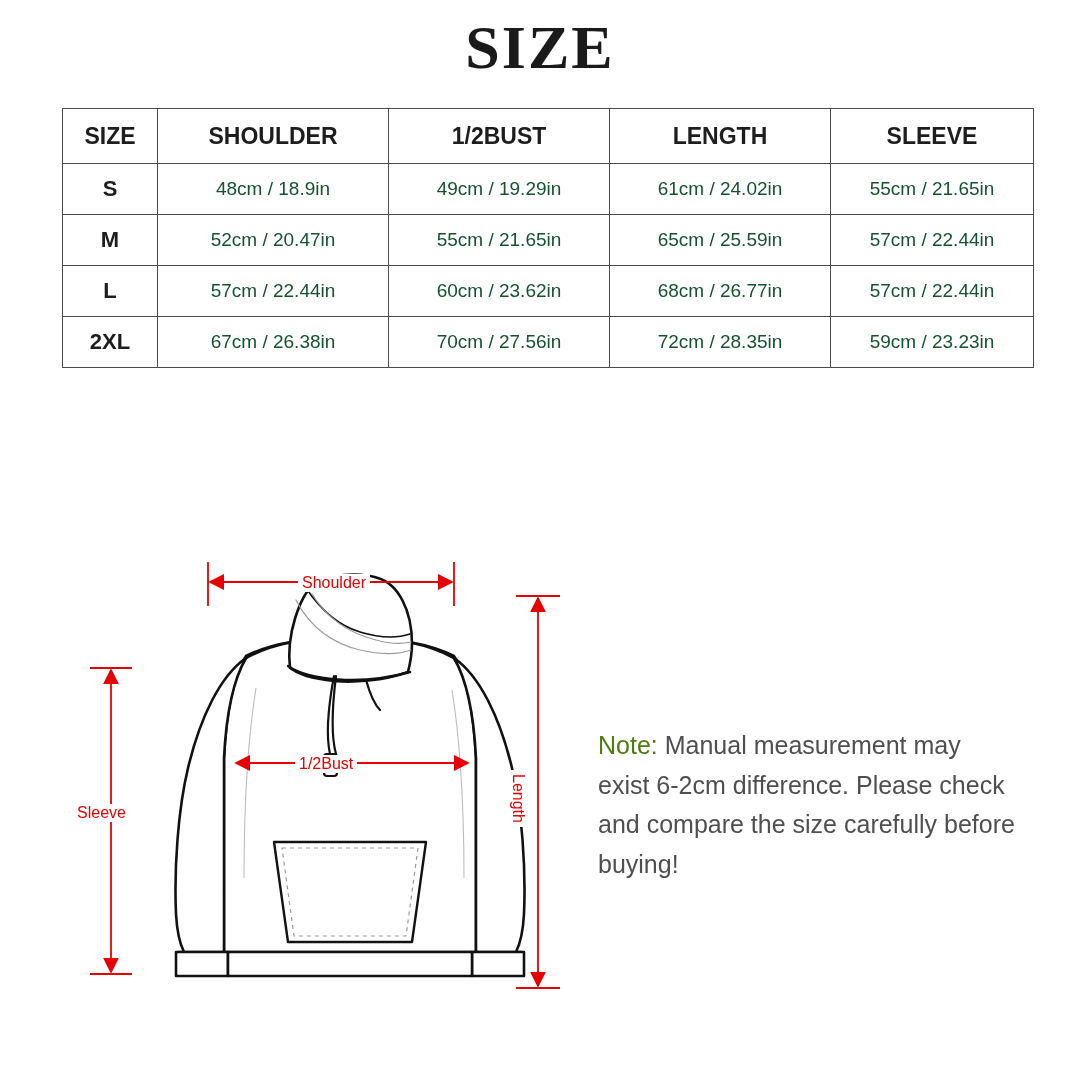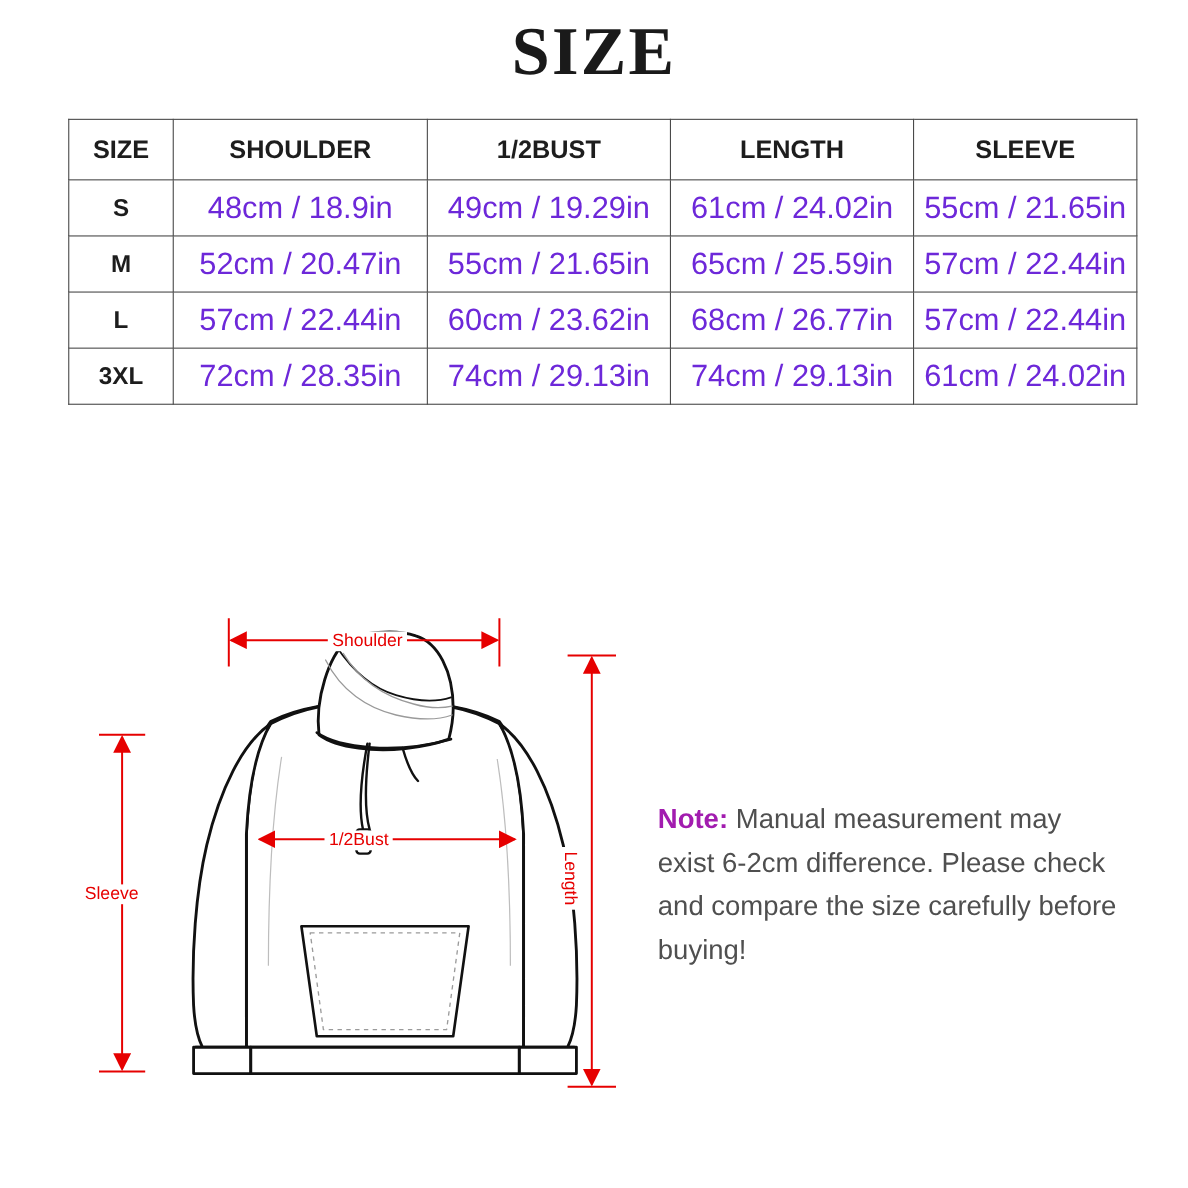--- a/index.html
+++ b/index.html
@@ -43,22 +43,22 @@
     left: 62px;
     width: 956px;
     border-collapse: collapse;
     table-layout: fixed;
   }
   .size-table th, .size-table td {
     border: 1px solid #4a4a4a;
     height: 48px;
     text-align: center;
     vertical-align: middle;
-    font-size: 28px;
-    color: #6d28d9;
+    font-size: 19px;
+    color: #14532d;
     font-family: "Liberation Sans", sans-serif;
   }
   .size-table th {
     font-size: 23px;
     font-weight: 700;
     color: #1d1d1d;
     height: 52px;
   }
   .size-table th.col-size, .size-table td.col-size {
     width: 92px;
@@ -111,22 +111,22 @@
     position: absolute;
     left: 598px;
     top: 726px;
     width: 420px;
     font-size: 25px;
     line-height: 1.58;
     color: #4f4f4f;
     font-family: "Liberation Sans", sans-serif;
   }
   .note b {
-    color: #a21caf;
-    font-weight: 700;
+    color: #4d7c0f;
+    font-weight: 400;
   }
 </style>
 </head>
 <body>
 
 <div id="page">
 
   <div class="title">SIZE</div>
 
   <table class="size-table">
@@ -155,25 +155,25 @@
         <td class="col-sleeve">57cm / 22.44in</td>
       </tr>
       <tr>
         <td class="col-size">L</td>
         <td class="col-shoulder">57cm / 22.44in</td>
         <td class="col-bust">60cm / 23.62in</td>
         <td class="col-length">68cm / 26.77in</td>
         <td class="col-sleeve">57cm / 22.44in</td>
       </tr>
       <tr>
-        <td class="col-size">3XL</td>
-        <td class="col-shoulder">72cm / 28.35in</td>
-        <td class="col-bust">74cm / 29.13in</td>
-        <td class="col-length">74cm / 29.13in</td>
-        <td class="col-sleeve">61cm / 24.02in</td>
+        <td class="col-size">2XL</td>
+        <td class="col-shoulder">67cm / 26.38in</td>
+        <td class="col-bust">70cm / 27.56in</td>
+        <td class="col-length">72cm / 28.35in</td>
+        <td class="col-sleeve">59cm / 23.23in</td>
       </tr>
     </tbody>
   </table>
 
   <div class="diagram">
     <svg width="540" height="490" viewBox="0 0 540 490">
       <defs>
         <marker id="arrR" markerWidth="9" markerHeight="9" refX="8" refY="4.5" orient="auto">
           <path d="M0,0 L9,4.5 L0,9 z" fill="#e60000"></path>
         </marker>

